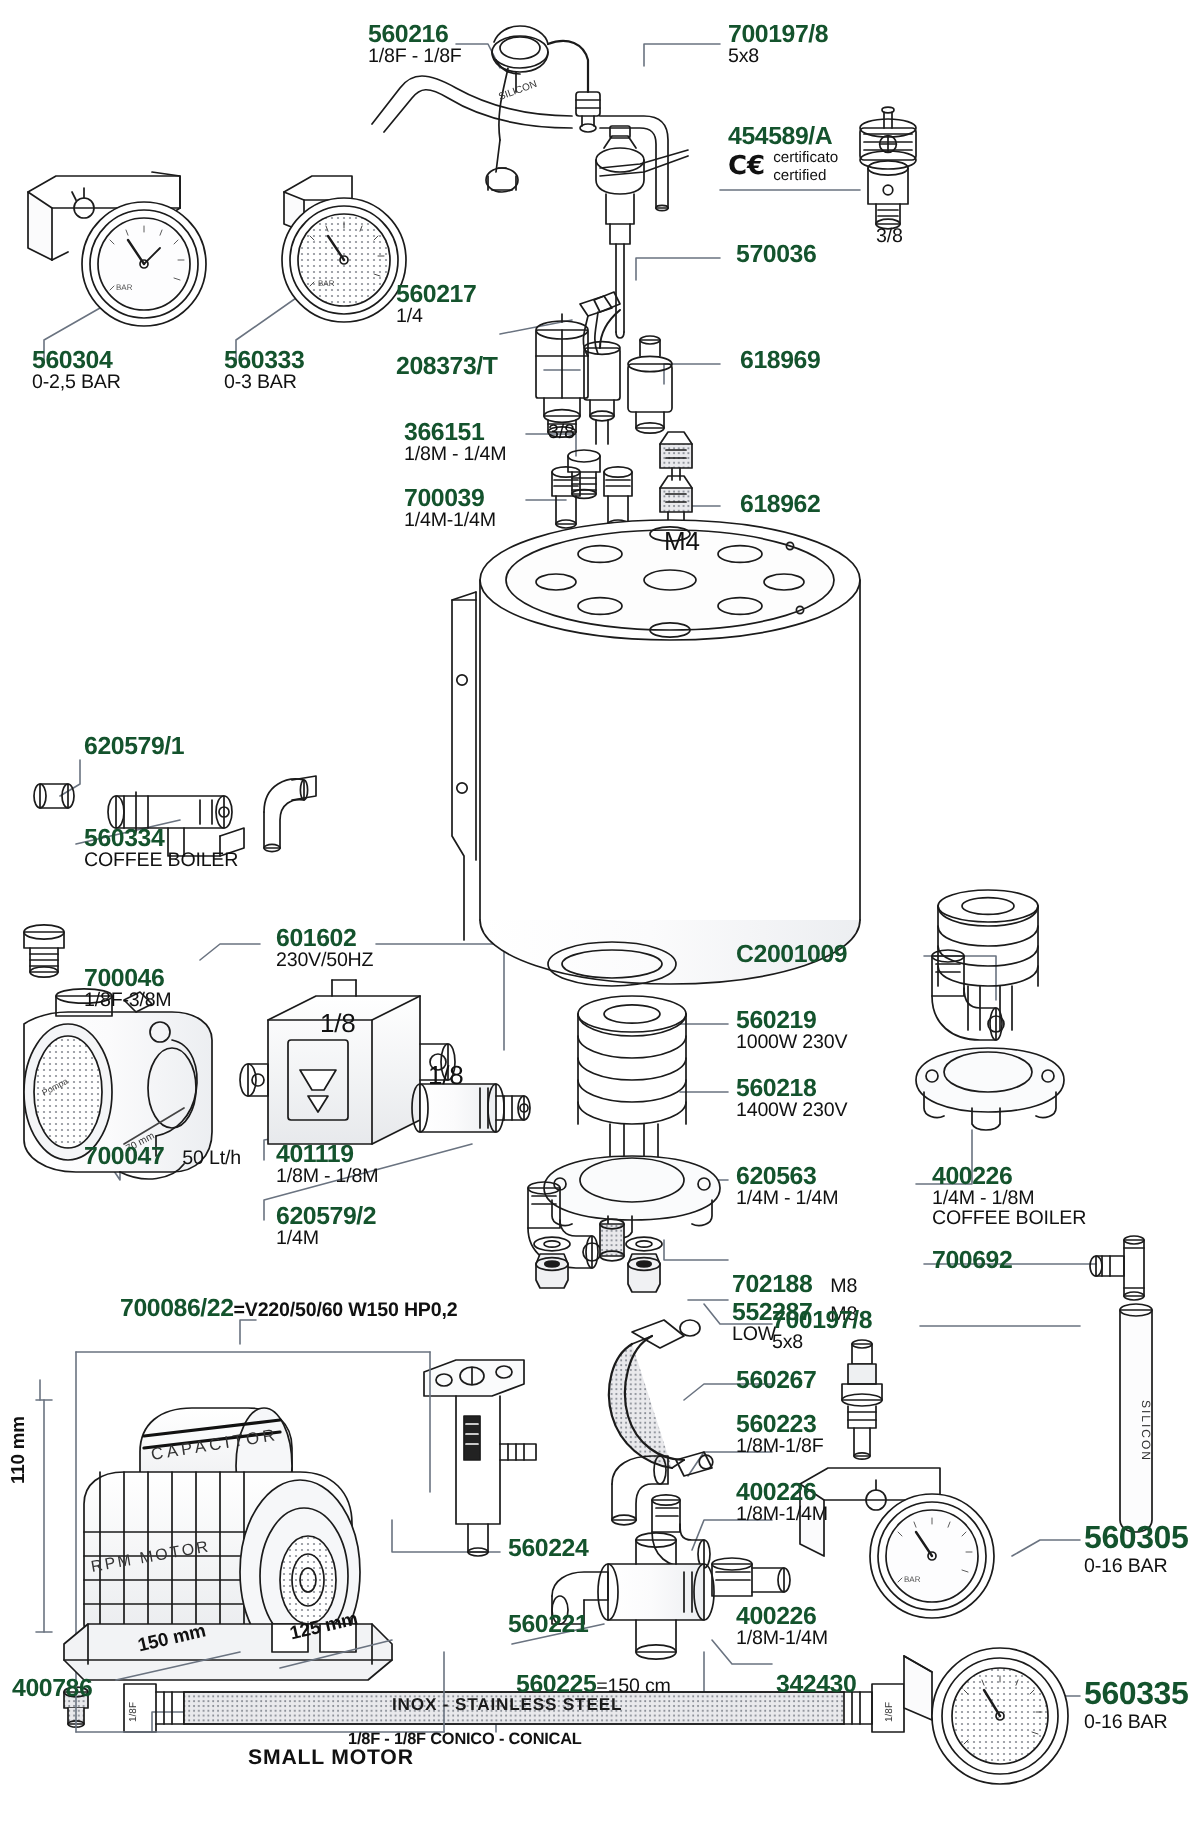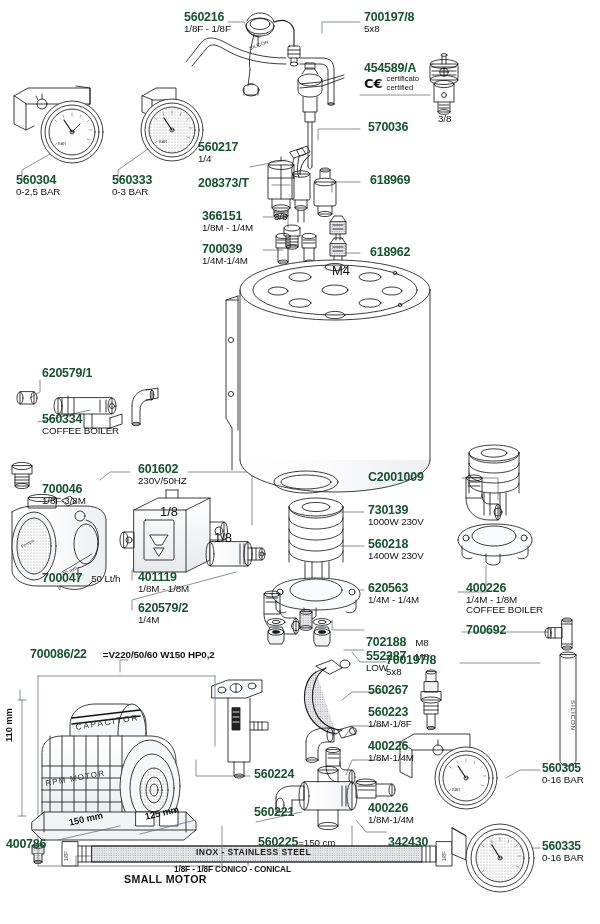--- a/index.html
+++ b/index.html
@@ -5,21 +5,21 @@
   html,body{margin:0;padding:0;background:#ffffff;}
   body{
     width:600px;height:924px;position:relative;overflow:hidden;
     font-family:"Liberation Sans", sans-serif;
     -webkit-font-smoothing:antialiased;
   }
   #sheet{position:absolute;inset:0;background:#fff;}
   svg.art{position:absolute;left:0;top:0;width:600px;height:924px;pointer-events:none;}
   .lbl{position:absolute;white-space:nowrap;line-height:1.05;}
   .pn{font-weight:bold;font-size:12.4px;color:#14532d;letter-spacing:-0.2px;}
-  .pn.sm{font-size:12px;}
+  .pn.sm{font-size:16px;}
   .spec{font-size:9.8px;color:#111;font-weight:normal;letter-spacing:-0.1px;}
   .spec.b{font-weight:bold;}
   .spec.tiny{font-size:13px;}
   .inlinewrap{display:flex;align-items:baseline;gap:9px;}
   .ce{display:flex;align-items:center;gap:4px;}
   .ceglyph{font-size:13px;font-weight:bold;color:#111;font-family:"DejaVu Sans",sans-serif;}
   .cetxt{font-size:7.6px;color:#111;line-height:1.12;}
 </style>
 </head>
 <body>
@@ -723,21 +723,21 @@
   </div>
 
   <div class="lbl spec tiny" style="left:160px;top:505px;">1/8</div>
   <div class="lbl spec tiny" style="left:214px;top:531px;">1/8</div>
 
   <div class="lbl spec tiny" style="left:330px;top:262px;"></div>
 
   <div class="lbl pn" style="left:368px;top:471px;">C2001009</div>
 
   <div class="lbl" style="left:368px;top:504px;">
-    <div class="pn">730139</div>
+    <div class="pn">560219</div>
     <div class="spec">1000W 230V</div>
   </div>
 
   <div class="lbl" style="left:368px;top:538px;">
     <div class="pn">560218</div>
     <div class="spec">1400W 230V</div>
   </div>
 
   <div class="lbl" style="left:368px;top:582px;">
     <div class="pn">620563</div>
@@ -785,21 +785,21 @@
   <div class="lbl" style="left:542px;top:762px;">
     <div class="pn sm">560305</div>
     <div class="spec">0-16 BAR</div>
   </div>
 
   <div class="lbl" style="left:542px;top:840px;">
     <div class="pn sm">560335</div>
     <div class="spec">0-16 BAR</div>
   </div>
 
-  <div class="lbl inlinewrap" style="left:30px;top:648px;gap:16px;">
+  <div class="lbl inlinewrap" style="left:60px;top:648px;gap:0;">
     <span class="pn">700086/22</span>
     <span class="spec b">=V220/50/60 W150 HP0,2</span>
   </div>
 
   <div class="lbl pn" style="left:6px;top:838px;">400786</div>
 
   <div class="lbl pn" style="left:254px;top:768px;">560224</div>
 
   <div class="lbl pn" style="left:254px;top:806px;text-align:center;">560221</div>
 

